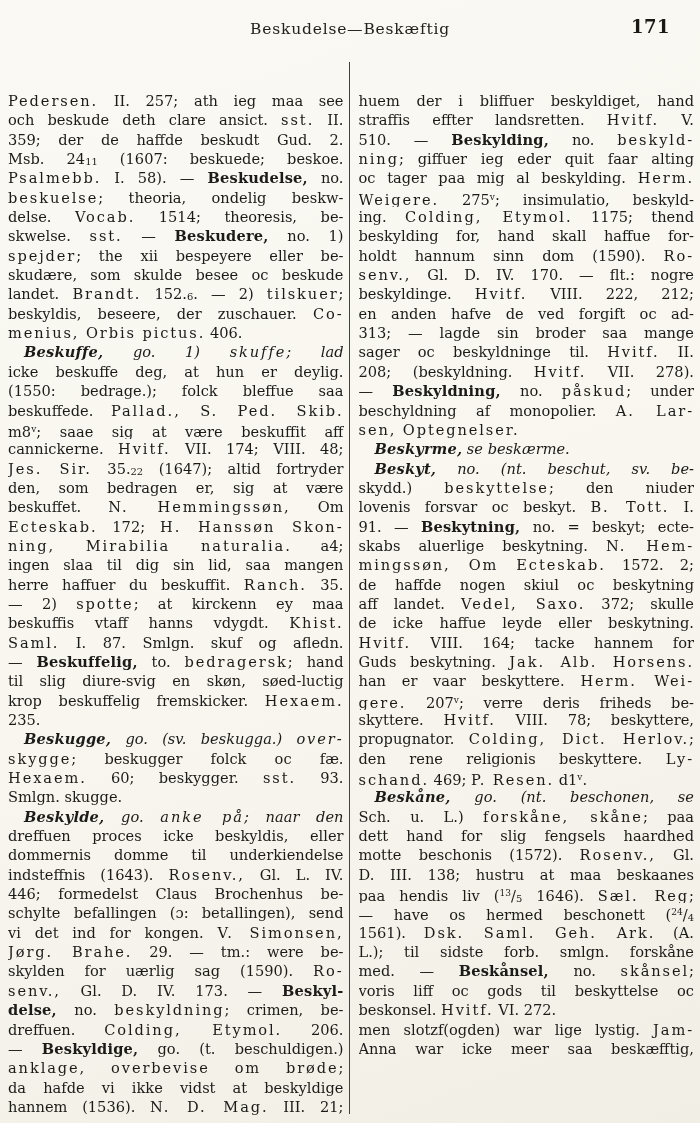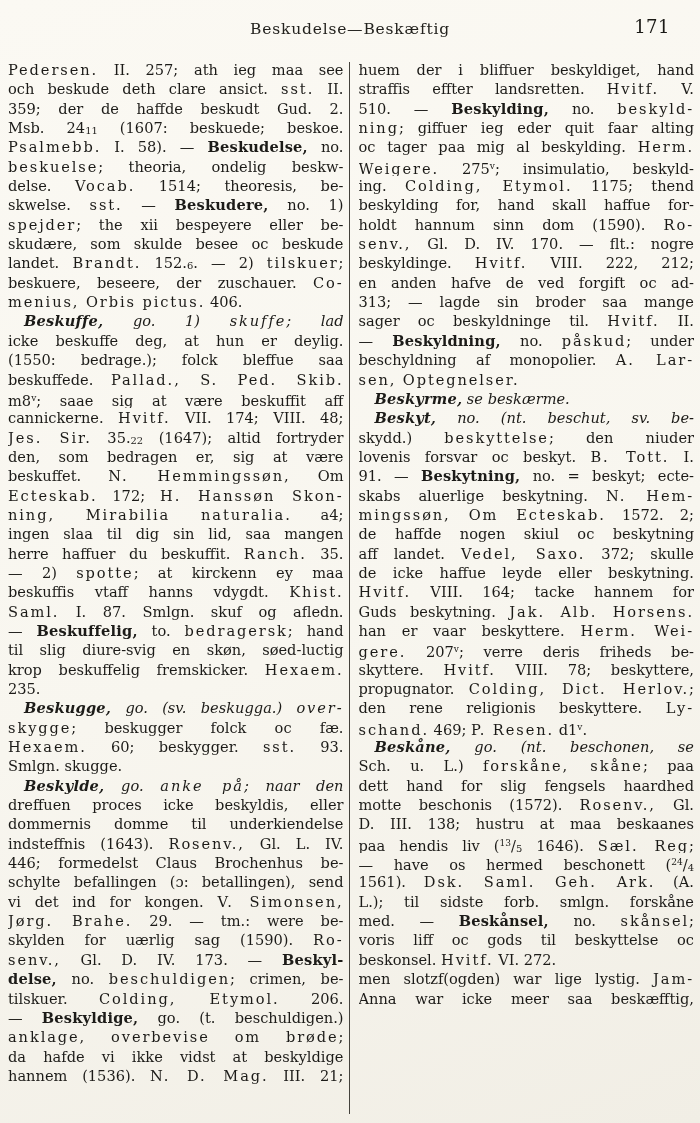--- a/index.html
+++ b/index.html
@@ -14,29 +14,29 @@
   .sheet { position: relative; width: 700px; height: 912px; }
 
   
   .pagehead { position: absolute; top: 16px; left: 0; right: 0; height: 30px; }
   .running-title {
     position: absolute; left: 0; right: 0; top: 4px;
     text-align: center; font-size: 15.5px; letter-spacing: 0.8px; color: #23221e;
   }
   .page-number {
     position: absolute; right: 30px; top: 0;
-    font-size: 18px; font-weight: normal; letter-spacing: 0.5px; color: #1a1915;
+    font-size: 18px; font-weight: bold; letter-spacing: 0.5px; color: #1a1915;
   }
 
   
   .columns {
     position: absolute; top: 60px; left: 8px; right: 6px; bottom: 8px;
     display: flex; flex-direction: row;
   }
-  .col { width: 338px; }
+  .col { width: 338px; margin-top: 31px; }
   .col.left  { padding-right: 5px; }
   .col.right { padding-left: 9px; }
   .divider {
     width: 1px; background: #44423c; margin-top: 2px; height: 1052px;
   }
 
   .line {
     font-size: 14.6px;
     line-height: 19.35px;
     height: 19.35px;
@@ -70,21 +70,21 @@
         <div class="line"><span class="seg-n">och beskude deth clare ansict. </span><span class="seg-s">sst.</span><span class="seg-n"> II.</span></div>
         <div class="line"><span class="seg-n">359; der de haffde beskudt Gud. 2.</span></div>
         <div class="line"><span class="seg-n">Msb. 24</span><span class="seg-sub">11</span><span class="seg-n"> (1607: beskuede; beskoe.</span></div>
         <div class="line"><span class="seg-s">Psalmebb.</span><span class="seg-n"> I. 58). — </span><span class="seg-b">Beskudelse,</span><span class="seg-n"> no.</span></div>
         <div class="line"><span class="seg-s">beskuelse</span><span class="seg-n">; theoria, ondelig beskw-</span></div>
         <div class="line"><span class="seg-n">delse. </span><span class="seg-s">Vocab.</span><span class="seg-n"> 1514; theoresis, be-</span></div>
         <div class="line"><span class="seg-n">skwelse. </span><span class="seg-s">sst.</span><span class="seg-n"> — </span><span class="seg-b">Beskudere,</span><span class="seg-n"> no. 1)</span></div>
         <div class="line"><span class="seg-s">spejder</span><span class="seg-n">; the xii bespeyere eller be-</span></div>
         <div class="line"><span class="seg-n">skudære, som skulde besee oc beskude</span></div>
         <div class="line"><span class="seg-n">landet. </span><span class="seg-s">Brandt.</span><span class="seg-n"> 152.</span><span class="seg-sub">6</span><span class="seg-n">. — 2) </span><span class="seg-s">tilskuer</span><span class="seg-n">;</span></div>
-        <div class="line"><span class="seg-n">beskuere, beseere, der zuschauer. </span><span class="seg-s">Co-</span></div>
+        <div class="line"><span class="seg-n">beskyldis, beseere, der zuschauer. </span><span class="seg-s">Co-</span></div>
         <div class="line pend"><span class="seg-s">menius, Orbis pictus.</span><span class="seg-n"> 406.</span></div>
         <div class="line pstart"><span class="seg-b">Beskuffe,</span><span class="seg-n"> go. 1) </span><span class="seg-s">skuffe</span><span class="seg-n">; lad</span></div>
         <div class="line"><span class="seg-n">icke beskuffe deg, at hun er deylig.</span></div>
         <div class="line"><span class="seg-n">(1550: bedrage.); folck bleffue saa</span></div>
         <div class="line"><span class="seg-n">beskuffede. </span><span class="seg-s">Pallad., S. Ped. Skib.</span></div>
         <div class="line"><span class="seg-n">m8</span><span class="seg-sup">v</span><span class="seg-n">; saae sig at være beskuffit aff</span></div>
         <div class="line"><span class="seg-n">cannickerne. </span><span class="seg-s">Hvitf.</span><span class="seg-n"> VII. 174; VIII. 48;</span></div>
         <div class="line"><span class="seg-s">Jes. Sir.</span><span class="seg-n"> 35.</span><span class="seg-sub">22</span><span class="seg-n"> (1647); altid fortryder</span></div>
         <div class="line"><span class="seg-n">den, som bedragen er, sig at være</span></div>
         <div class="line"><span class="seg-n">beskuffet. </span><span class="seg-s">N. Hemmingssøn,</span><span class="seg-n"> Om</span></div>
@@ -106,22 +106,22 @@
         <div class="line pstart"><span class="seg-b">Beskylde,</span><span class="seg-n"> go. </span><span class="seg-s">anke på</span><span class="seg-n">; naar den</span></div>
         <div class="line"><span class="seg-n">dreffuen proces icke beskyldis, eller</span></div>
         <div class="line"><span class="seg-n">dommernis domme til underkiendelse</span></div>
         <div class="line"><span class="seg-n">indsteffnis (1643). </span><span class="seg-s">Rosenv.,</span><span class="seg-n"> Gl. L. IV.</span></div>
         <div class="line"><span class="seg-n">446; formedelst Claus Brochenhus be-</span></div>
         <div class="line"><span class="seg-n">schylte befallingen (ɔ: betallingen), send</span></div>
         <div class="line"><span class="seg-n">vi det ind for kongen. </span><span class="seg-s">V. Simonsen,</span></div>
         <div class="line"><span class="seg-s">Jørg. Brahe.</span><span class="seg-n"> 29. — tm.: were be-</span></div>
         <div class="line"><span class="seg-n">skylden for uærlig sag (1590). </span><span class="seg-s">Ro-</span></div>
         <div class="line"><span class="seg-s">senv.,</span><span class="seg-n"> Gl. D. IV. 173. — </span><span class="seg-b">Beskyl-</span></div>
-        <div class="line"><span class="seg-b">delse,</span><span class="seg-n"> no. </span><span class="seg-s">beschuldigen</span><span class="seg-n">; crimen, be-</span></div>
-        <div class="line"><span class="seg-n">tilskuer. </span><span class="seg-s">Colding, Etymol.</span><span class="seg-n"> 206.</span></div>
+        <div class="line"><span class="seg-b">delse,</span><span class="seg-n"> no. </span><span class="seg-s">beskyldning</span><span class="seg-n">; crimen, be-</span></div>
+        <div class="line"><span class="seg-n">dreffuen. </span><span class="seg-s">Colding, Etymol.</span><span class="seg-n"> 206.</span></div>
         <div class="line"><span class="seg-n">— </span><span class="seg-b">Beskyldige,</span><span class="seg-n"> go. (t. beschuldigen.)</span></div>
         <div class="line"><span class="seg-s">anklage, overbevise om brøde</span><span class="seg-n">;</span></div>
         <div class="line"><span class="seg-n">da hafde vi ikke vidst at beskyldige</span></div>
         <div class="line"><span class="seg-n">hannem (1536). </span><span class="seg-s">N. D. Mag.</span><span class="seg-n"> III. 21;</span></div>
       </div>
     <div class="divider"></div>
     <div class="col right">
         <div class="line"><span class="seg-n">huem der i bliffuer beskyldiget, hand</span></div>
         <div class="line"><span class="seg-n">straffis effter landsretten. </span><span class="seg-s">Hvitf.</span><span class="seg-n"> V.</span></div>
         <div class="line"><span class="seg-n">510. — </span><span class="seg-b">Beskylding,</span><span class="seg-n"> no. </span><span class="seg-s">beskyld-</span></div>
@@ -129,20 +129,21 @@
         <div class="line"><span class="seg-n">oc tager paa mig al beskylding. </span><span class="seg-s">Herm.</span></div>
         <div class="line"><span class="seg-s">Weigere.</span><span class="seg-n"> 275</span><span class="seg-sup">v</span><span class="seg-n">; insimulatio, beskyld-</span></div>
         <div class="line"><span class="seg-n">ing. </span><span class="seg-s">Colding, Etymol.</span><span class="seg-n"> 1175; thend</span></div>
         <div class="line"><span class="seg-n">beskylding for, hand skall haffue for-</span></div>
         <div class="line"><span class="seg-n">holdt hannum sinn dom (1590). </span><span class="seg-s">Ro-</span></div>
         <div class="line"><span class="seg-s">senv.,</span><span class="seg-n"> Gl. D. IV. 170. — flt.: nogre</span></div>
         <div class="line"><span class="seg-n">beskyldinge. </span><span class="seg-s">Hvitf.</span><span class="seg-n"> VIII. 222, 212;</span></div>
         <div class="line"><span class="seg-n">en anden hafve de ved forgift oc ad-</span></div>
         <div class="line"><span class="seg-n">313; — lagde sin broder saa mange</span></div>
         <div class="line"><span class="seg-n">sager oc beskyldninge til. </span><span class="seg-s">Hvitf.</span><span class="seg-n"> II.</span></div>
+        <div class="line"><span class="seg-n">208; (beskyldning. </span><span class="seg-s">Hvitf.</span><span class="seg-n"> VII. 278).</span></div>
         <div class="line"><span class="seg-n">— </span><span class="seg-b">Beskyldning,</span><span class="seg-n"> no. </span><span class="seg-s">påskud</span><span class="seg-n">; under</span></div>
         <div class="line"><span class="seg-n">beschyldning af monopolier. </span><span class="seg-s">A. Lar-</span></div>
         <div class="line pend"><span class="seg-s">sen, Optegnelser.</span></div>
         <div class="line pstart pend"><span class="seg-b">Beskyrme,</span><span class="seg-n"> se beskærme.</span></div>
         <div class="line pstart"><span class="seg-b">Beskyt,</span><span class="seg-n"> no. (nt. beschut, sv. be-</span></div>
         <div class="line"><span class="seg-n">skydd.) </span><span class="seg-s">beskyttelse</span><span class="seg-n">; den niuder</span></div>
         <div class="line"><span class="seg-n">lovenis forsvar oc beskyt. </span><span class="seg-s">B. Tott.</span><span class="seg-n"> I.</span></div>
         <div class="line"><span class="seg-n">91. — </span><span class="seg-b">Beskytning,</span><span class="seg-n"> no. = beskyt; ecte-</span></div>
         <div class="line"><span class="seg-n">skabs aluerlige beskytning. </span><span class="seg-s">N. Hem-</span></div>
         <div class="line"><span class="seg-s">mingssøn, Om Ecteskab.</span><span class="seg-n"> 1572. 2;</span></div>

